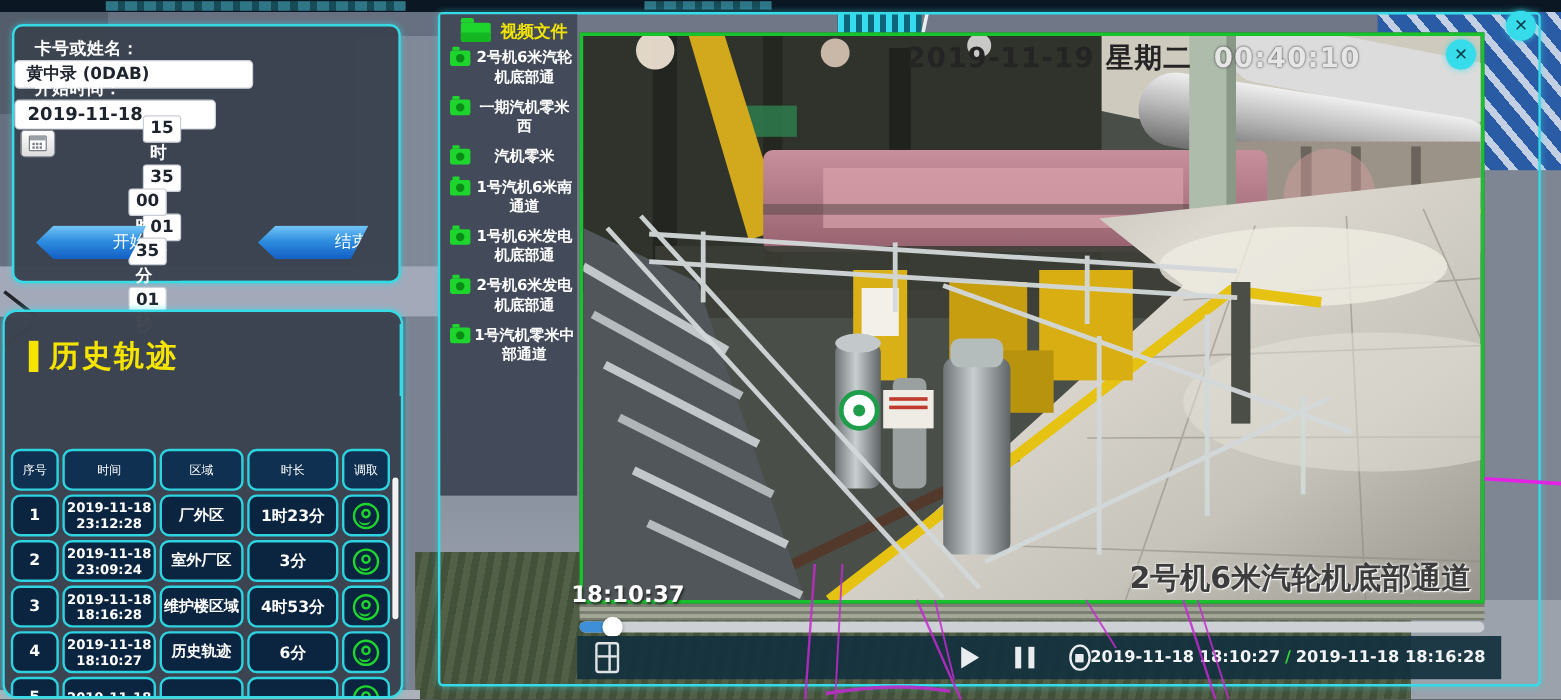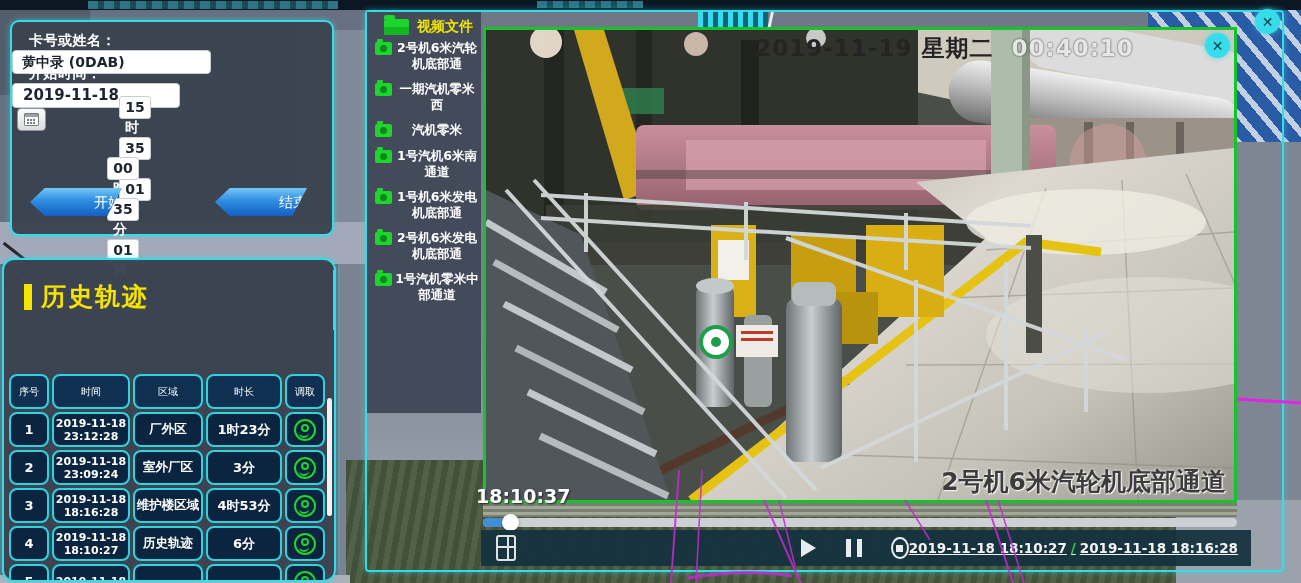--- a/index.html
+++ b/index.html
@@ -96,21 +96,21 @@
   
   #controls{left:481px;top:530px;width:770px;height:36px;background:rgba(19,48,62,.93);display:flex;align-items:center;}
   .grid-ico{width:22px;height:22px;border:2px solid #dfe3e5;border-radius:3px;position:relative;margin-left:15px;cursor:pointer;}
   .grid-ico::before{content:"";position:absolute;left:0;top:9px;width:100%;height:2px;background:#dfe3e5;}
   .grid-ico::after{content:"";position:absolute;left:9px;top:0;width:2px;height:100%;background:#dfe3e5;}
   .play-ico{margin-left:285px;width:0;height:0;border-left:15px solid #e8ecee;border-top:9px solid transparent;border-bottom:9px solid transparent;cursor:pointer;}
   .pause-ico{margin-left:30px;display:flex;gap:6px;cursor:pointer;}
   .pause-ico i{width:5px;height:18px;background:#e8ecee;}
   .stop-ico{margin-left:29px;width:18px;height:18px;border:2px solid #e8ecee;border-radius:50%;display:flex;align-items:center;justify-content:center;cursor:pointer;}
   .stop-ico i{width:7px;height:7px;background:#e8ecee;}
-  #range{margin-left:auto;margin-right:13px;color:#f2f4f5;font-size:13.5px;font-weight:600;white-space:nowrap;text-decoration:underline;}
+  #range{margin-left:auto;margin-right:13px;color:#f2f4f5;font-size:13.5px;font-weight:600;white-space:nowrap;}
   #range .sep{color:#35d435;font-weight:700;padding:0 4px;}
   
   #traj{left:0;top:0;width:1301px;height:583px;z-index:60;pointer-events:none;}
   .z10{z-index:10;} .z20{z-index:20;}
 </style>
 </head>
 <body>
 
 <div id="stage">
 

